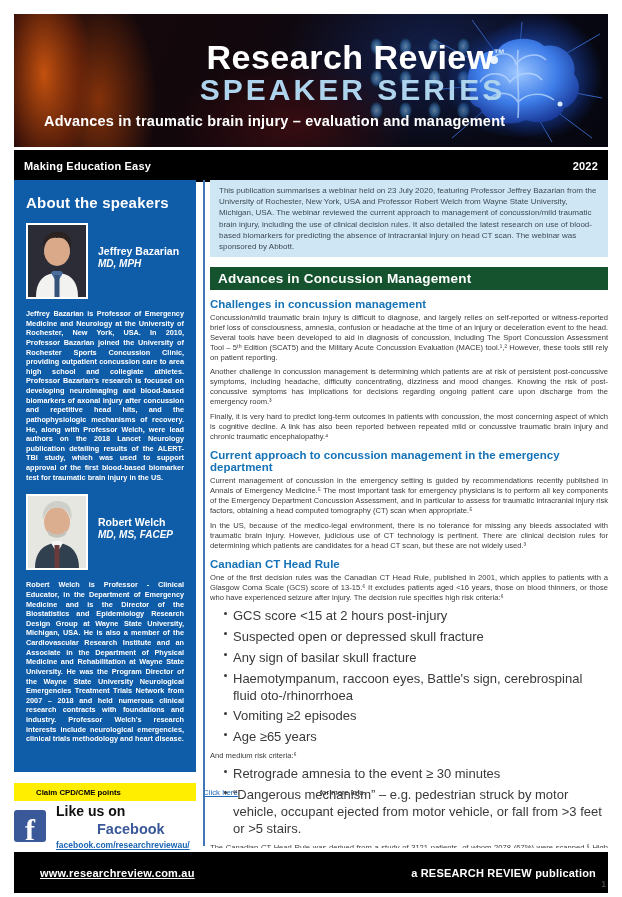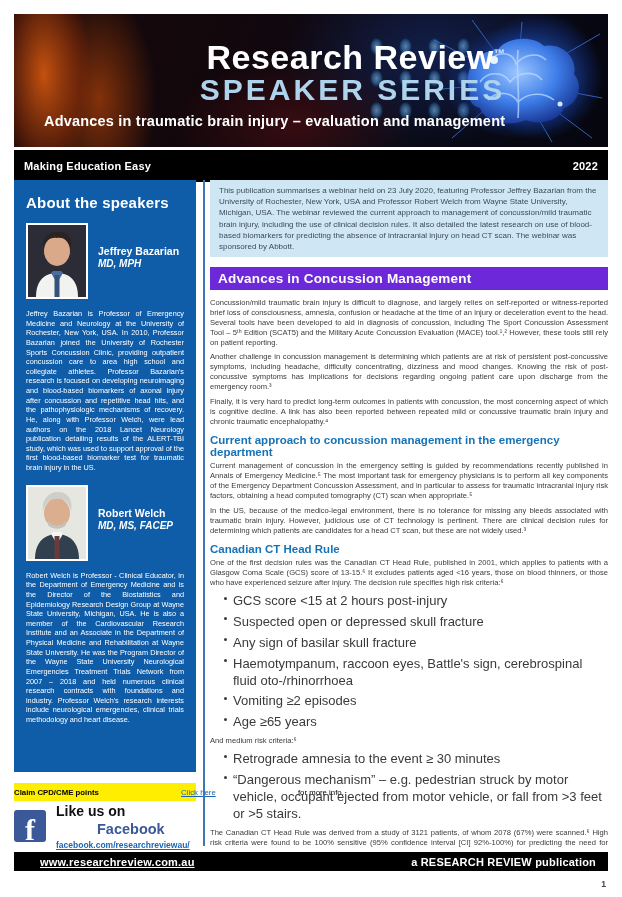--- a/index.html
+++ b/index.html
@@ -50,56 +50,56 @@
   .sidebar{
     position:absolute;left:14px;top:180px;width:182px;height:592px;
     background:var(--sidebar_blue,#0f5ca8);color:#ffffff;padding:12px 12px 10px 12px;overflow:hidden;
   }
   .sidebar h2{font-size:15px;font-weight:bold;margin:2px 0 12px 0;letter-spacing:.2px;}
   .speaker-card{display:flex;align-items:flex-start;margin-bottom:10px;}
   .photo-frame{border:2px solid #ffffff;width:62px;height:76px;flex:0 0 auto;overflow:hidden;}
   .speaker-id{margin-left:10px;margin-top:22px;}
   .speaker-name{font-size:10.5px;font-weight:bold;line-height:1.25;}
   .speaker-creds{font-size:10px;font-weight:bold;font-style:italic;}
-  .bio{font-size:7.3px;line-height:1.32;text-align:justify;margin-bottom:12px;}
+  .bio{font-size:7.3px;line-height:1.32;text-align:justify;margin-bottom:12px;font-weight:bold;}
   
   .cpd-bar{
     position:absolute;left:14px;top:783px;width:182px;height:18px;background:var(--highlight_yellow,#ffee00);
-    display:flex;align-items:center;padding:0 0;font-size:7.8px;color:#000;white-space:nowrap;gap:40px;
+    display:flex;align-items:center;padding:0 22px;font-size:7.8px;color:#000;white-space:nowrap;gap:40px;
   }
   .cpd-bold{font-weight:bold;}
   .cpd-link{color:var(--link_blue,#1b66b3);text-decoration:underline;cursor:pointer;}
   .fb-block{position:absolute;left:14px;top:806px;width:182px;height:40px;display:flex;align-items:center;}
   .fb-icon{
     width:32px;height:32px;background:var(--facebook_blue,#3b5998);border-radius:3px;flex:0 0 auto;
     color:#fff;font-family:"Liberation Serif",serif;font-weight:bold;font-size:30px;
     display:flex;align-items:flex-end;justify-content:center;line-height:.85;overflow:hidden;cursor:pointer;
   }
   .fb-text{margin-left:10px;}
   .fb-like{font-size:14px;font-weight:bold;color:#111;}
   .fb-brand{font-size:14.5px;font-weight:bold;color:var(--facebook_blue,#3b5998);margin-left:41px;}
   .fb-url{font-size:8.5px;font-weight:bold;color:var(--link_blue,#1b66b3);text-decoration:underline;margin-top:2px;cursor:pointer;}
   
   .vdivider{position:absolute;left:203px;top:180px;width:2px;height:666px;background:#3f77b5;}
   
   .main{position:absolute;left:210px;top:180px;width:398px;height:668px;overflow:hidden;color:var(--body_text,#3a3a3a);}
   .intro-box{background:var(--intro_bg,#cfe6f5);padding:5px 9px;font-size:8px;line-height:1.4;color:#3d4c55;}
   .section-bar{
-    background:#6d28d9;color:#fff;font-size:13.5px;font-weight:bold;
+    background:#14532d;color:#fff;font-size:13.5px;font-weight:bold;
     padding:4px 8px;margin:10px 0 8px 0;letter-spacing:.2px;
   }
   .prof{font-size:11px;font-weight:bold;font-style:italic;color:var(--navy,#173a6d);margin:6px 0 2px 0;}
   .main h3{font-size:11.5px;font-weight:bold;color:var(--heading_blue,#1673b8);margin:8px 0 3px 0;}
   .main p{font-size:7.6px;line-height:1.3;margin-bottom:5px;text-align:justify;}
   .main ul{list-style:none;margin:2px 0 5px 14px;}
   .main li{font-size:13px;line-height:1.3;margin-bottom:4px;padding-left:9px;position:relative;}
   .main li::before{content:"";position:absolute;left:0;top:3.5px;width:3px;height:3px;background:#3a3a3a;border-radius:50%;}
   
   .footer{
-    position:absolute;left:14px;top:852px;width:594px;height:19px;background:#000;
+    position:absolute;left:14px;top:852px;width:594px;height:41px;background:#000;
     display:flex;align-items:center;justify-content:space-between;padding:0 12px 0 26px;
   }
   .footer-url{color:#fff;font-size:11px;font-weight:bold;text-decoration:underline;cursor:pointer;letter-spacing:.2px;}
   .footer-pub{color:#fff;font-size:11px;font-weight:bold;letter-spacing:.2px;}
   .page-num{position:absolute;right:16px;top:879px;font-size:8.5px;font-weight:bold;color:#444;}
 </style>
 </head>
 <body>
 
 <div class="page">
@@ -212,20 +212,21 @@
   </div>
 
   <div class="vdivider"></div>
 
   <div class="main">
     <div class="intro-box">This publication summarises a webinar held on 23 July 2020, featuring Professor Jeffrey Bazarian from the University of Rochester, New York, USA and Professor Robert Welch from Wayne State University, Michigan, USA. The webinar reviewed the current approach to management of concussion/mild traumatic brain injury, including the use of clinical decision rules. It also detailed the latest research on use of blood-based biomarkers for predicting the absence of intracranial injury on head CT scan. The webinar was sponsored by Abbott.</div>
 
     <div class="section-bar">Advances in Concussion Management</div>
 
 
+    <h3>Challenges in concussion management</h3>
     <p>Concussion/mild traumatic brain injury is difficult to diagnose, and largely relies on self-reported or witness-reported brief loss of consciousness, amnesia, confusion or headache at the time of an injury or deceleration event to the head. Several tools have been developed to aid in diagnosis of concussion, including The Sport Concussion Assessment Tool – 5ᵗʰ Edition (SCAT5) and the Military Acute Concussion Evaluation (MACE) tool.¹,² However, these tools still rely on patient reporting.</p>
     <p>Another challenge in concussion management is determining which patients are at risk of persistent post-concussive symptoms, including headache, difficulty concentrating, dizziness and mood changes. Knowing the risk of post-concussive symptoms has implications for decisions regarding ongoing patient care upon discharge from the emergency room.³</p>
     <p>Finally, it is very hard to predict long-term outcomes in patients with concussion, the most concerning aspect of which is cognitive decline. A link has also been reported between repeated mild or concussive traumatic brain injury and chronic traumatic encephalopathy.⁴</p>
 
     <h3>Current approach to concussion management in the emergency department</h3>
     <p>Current management of concussion in the emergency setting is guided by recommendations recently published in Annals of Emergency Medicine.⁵ The most important task for emergency physicians is to perform all key components of the Emergency Department Concussion Assessment, and in particular to assess for traumatic intracranial injury risk factors, obtaining a head computed tomography (CT) scan when appropriate.⁵</p>
     <p>In the US, because of the medico-legal environment, there is no tolerance for missing any bleeds associated with traumatic brain injury. However, judicious use of CT technology is pertinent. There are clinical decision rules for determining which patients are candidates for a head CT scan, but these are not widely used.³</p>
 
     <h3>Canadian CT Head Rule</h3>
     <p>One of the first decision rules was the Canadian CT Head Rule, published in 2001, which applies to patients with a Glasgow Coma Scale (GCS) score of 13-15.⁶ It excludes patients aged &lt;16 years, those on blood thinners, or those who have experienced seizure after injury. The decision rule specifies high risk criteria:⁶</p>

